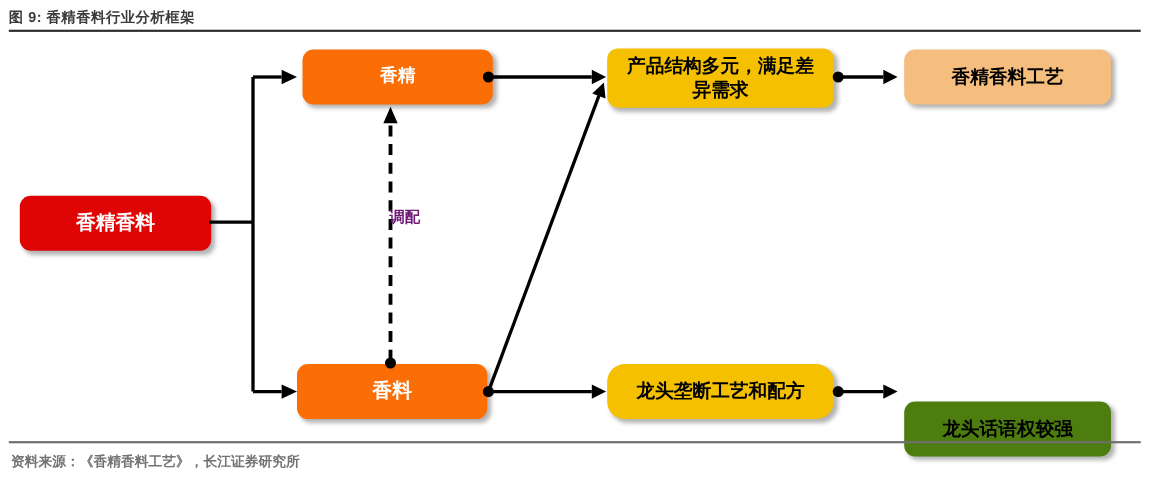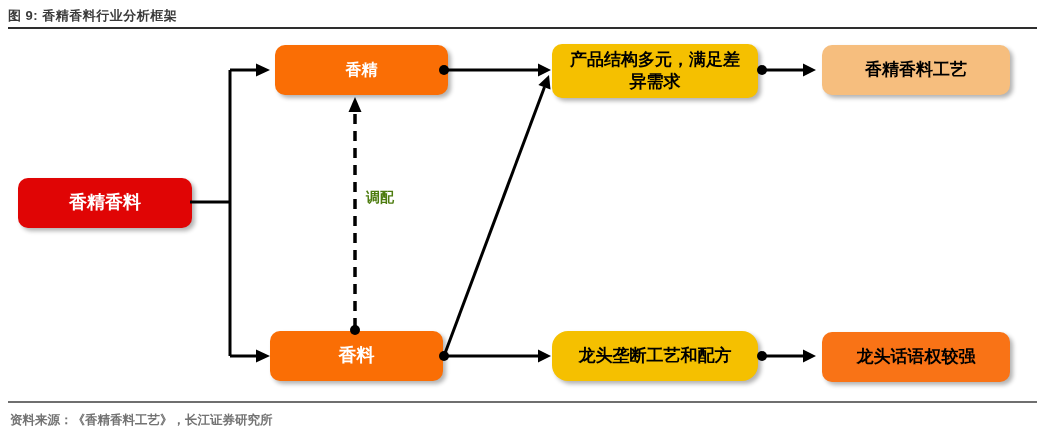--- a/index.html
+++ b/index.html
@@ -61,24 +61,24 @@
   .node-root       { left: 18px;  top: 178px; width: 174px; height: 50px; font-size: 18px; }
   .node-flavor     { left: 275px; top: 45px;  width: 173px; height: 50px; font-size: 16px; }
   .node-fragrance  { left: 270px; top: 331px; width: 173px; height: 50px; font-size: 18px; }
   .node-driver-top { left: 552px; top: 44px;  width: 206px; height: 54px; font-size: 17px; padding: 0 12px; }
   .node-driver-bot { left: 552px; top: 331px; width: 206px; height: 50px; font-size: 17px; padding: 0 6px; border-radius: 16px; }
   .node-outcome-top{ left: 822px; top: 45px;  width: 188px; height: 50px; font-size: 17px; }
   .node-outcome-bot{ left: 822px; top: 332px; width: 188px; height: 50px; font-size: 17px; }
 
   .edge-label {
     position: absolute;
-    left: 366px; top: 189px;
+    left: 354px; top: 189px;
     font-size: 14px;
     font-weight: bold;
-    color: #4d7c0f;
+    color: #701a75;
     white-space: nowrap;
   }
 
   svg.connectors {
     position: absolute;
     left: 0; top: 0;
     width: 1054px; height: 444px;
     pointer-events: none;
   }
   svg.connectors line { stroke: #000000; stroke-width: 3; }
@@ -98,21 +98,21 @@
   <div class="node node-flavor white-text" style="background-color: rgb(250, 110, 5);">香精</div>
 
   <div class="node node-fragrance white-text" style="background-color: rgb(250, 110, 5);">香料</div>
 
   <div class="node node-driver-top black-text" style="background-color: rgb(245, 192, 0);">产品结构多元，满足差异需求</div>
 
   <div class="node node-driver-bot black-text" style="background-color: rgb(245, 192, 0);">龙头垄断工艺和配方</div>
 
   <div class="node node-outcome-top black-text" style="background-color: rgb(246, 190, 126);">香精香料工艺</div>
 
-  <div class="node node-outcome-bot black-text" style="background-color: #f97316;">龙头话语权较强</div>
+  <div class="node node-outcome-bot black-text" style="background-color: #4d7c0f; margin-top: 33px;">龙头话语权较强</div>
 
   <svg class="connectors" viewBox="0 0 1054 444">
     <g>
       <line x1="190" y1="202" x2="230" y2="202"></line>
       <line x1="230" y1="70" x2="230" y2="356"></line>
       <line x1="230" y1="70" x2="256" y2="70"></line>
       <polygon points="270,70 256,63.5 256,76.5"></polygon>
       <line x1="230" y1="356" x2="256" y2="356"></line>
       <polygon points="270,356 256,349.5 256,362.5"></polygon>
     </g>

